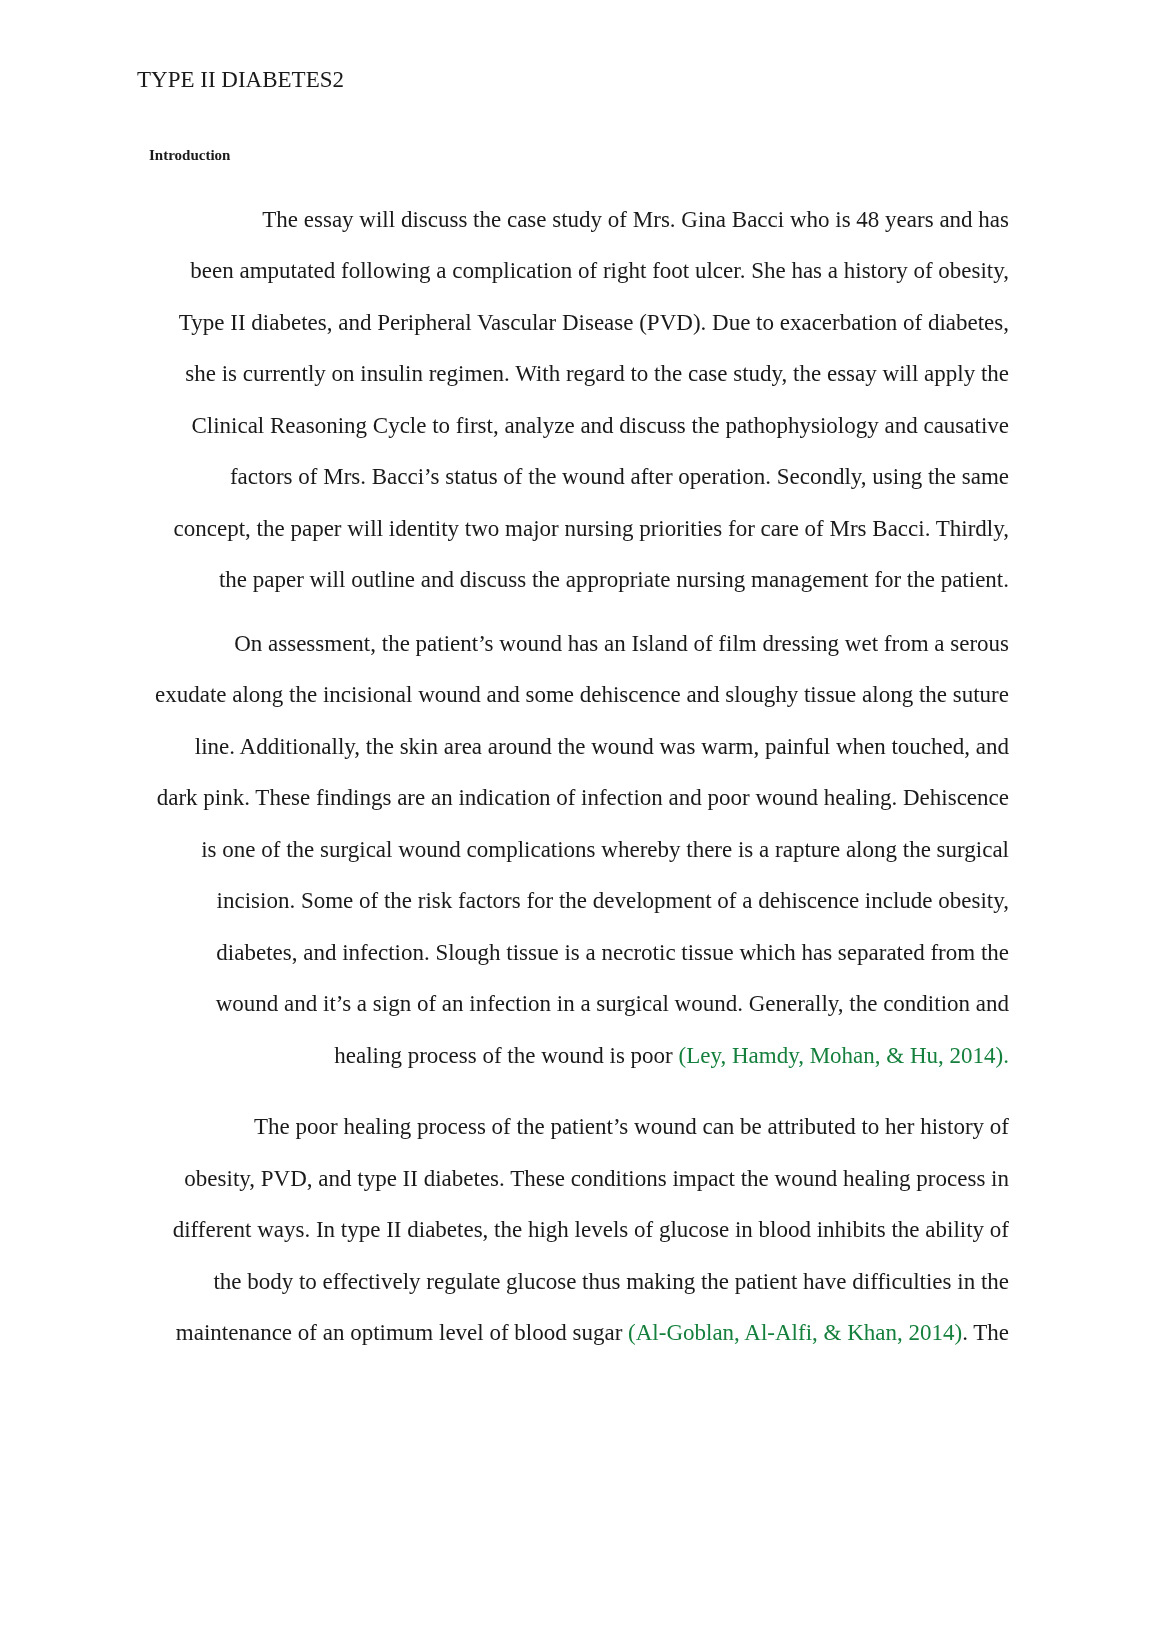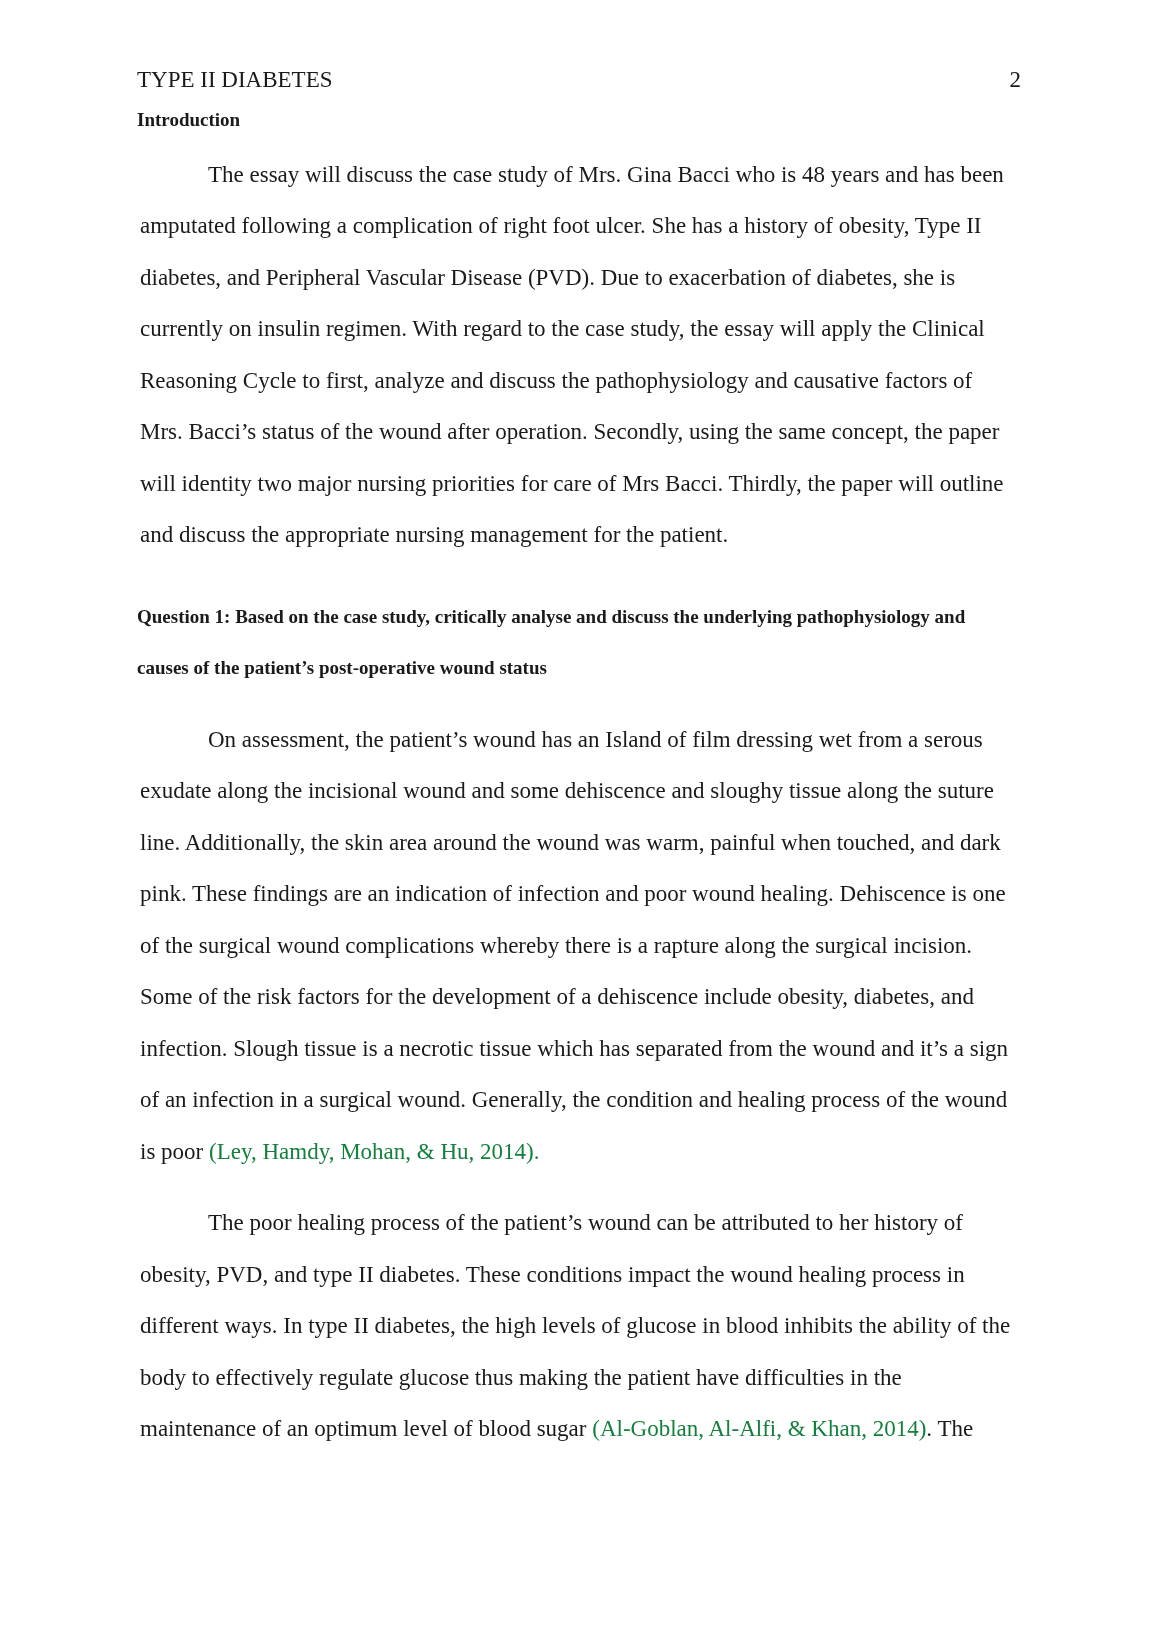--- a/index.html
+++ b/index.html
@@ -16,43 +16,44 @@
   }
   .page {
     box-sizing: border-box;
     width: 1158px;
     height: 1638px;
     padding: 66px 137px 0 137px;
     background: #ffffff;
   }
   .running-header {
     display: flex;
-    justify-content: space-between;
+    justify-content: flex-start;
     align-items: baseline;
     font-size: 23px;
     line-height: 28px;
+    margin-bottom: 36px;
   }
   .doc-body {
     font-size: 23px;
     line-height: 51.5px;
   }
   .doc-heading {
-    font-size: 19px;
+    font-size: 15px;
     font-weight: bold;
-    margin: 0;
+    margin: 12px;
     line-height: 51.5px;
   }
   .doc-heading.question {
     margin-top: 30px;
     margin-bottom: 20px;
   }
   .body-para {
-    margin: 3px;
+    margin: 12px;
     text-indent: 68px;
-    text-align: left;
+    text-align: right;
   }
   .body-para.spaced-before {
     margin-top: 20px;
   }
   .seg-citation {
     color: #15803d;
   }
 </style>
 </head>
 <body>
@@ -63,21 +64,20 @@
     <span>TYPE II DIABETES</span>
     <span>2</span>
   </header>
 
   <main class="doc-body">
 
     <h2 class="doc-heading">Introduction</h2>
 
     <p class="body-para"><span>The essay will discuss the case study of Mrs. Gina Bacci who is 48 years and has been amputated following a complication of right foot ulcer. She has a history of obesity, Type II diabetes, and Peripheral Vascular Disease (PVD). Due to exacerbation of diabetes, she is currently on insulin regimen. With regard to the case study, the essay will apply the Clinical Reasoning Cycle to first, analyze and discuss the pathophysiology and causative factors of Mrs. Bacci’s status of the wound after operation. Secondly, using the same concept, the paper will identity two major nursing priorities for care of Mrs Bacci. Thirdly, the paper will outline and discuss the appropriate nursing management for the patient.</span></p>
 
-    <h2 class="doc-heading question">Question 1: Based on the case study, critically analyse and discuss the underlying pathophysiology and causes of the patient’s post-operative wound status</h2>
 
     <p class="body-para"><span>On assessment, the patient’s wound has an Island of film dressing wet from a serous exudate along the incisional wound and some dehiscence and sloughy tissue along the suture line. Additionally, the skin area around the wound was warm, painful when touched, and dark pink. These findings are an indication of infection and poor wound healing. Dehiscence is one of the surgical wound complications whereby there is a rapture along the surgical incision. Some of the risk factors for the development of a dehiscence include obesity, diabetes, and infection. Slough tissue is a necrotic tissue which has separated from the wound and it’s a sign of an infection in a surgical wound. Generally, the condition and healing process of the wound is poor </span><span class="seg-citation">(Ley, Hamdy, Mohan, &amp; Hu, 2014).</span></p>
 
     <p class="body-para spaced-before"><span>The poor healing process of the patient’s wound can be attributed to her history of obesity, PVD, and type II diabetes. These conditions impact the wound healing process in different ways. In type II diabetes, the high levels of glucose in blood inhibits the ability of the body to effectively regulate glucose thus making the patient have difficulties in the maintenance of an optimum level of blood sugar </span><span class="seg-citation">(Al-Goblan, Al-Alfi, &amp; Khan, 2014)</span><span>. The</span></p>
 
   </main>
 
 </div>
 
 </body></html>

